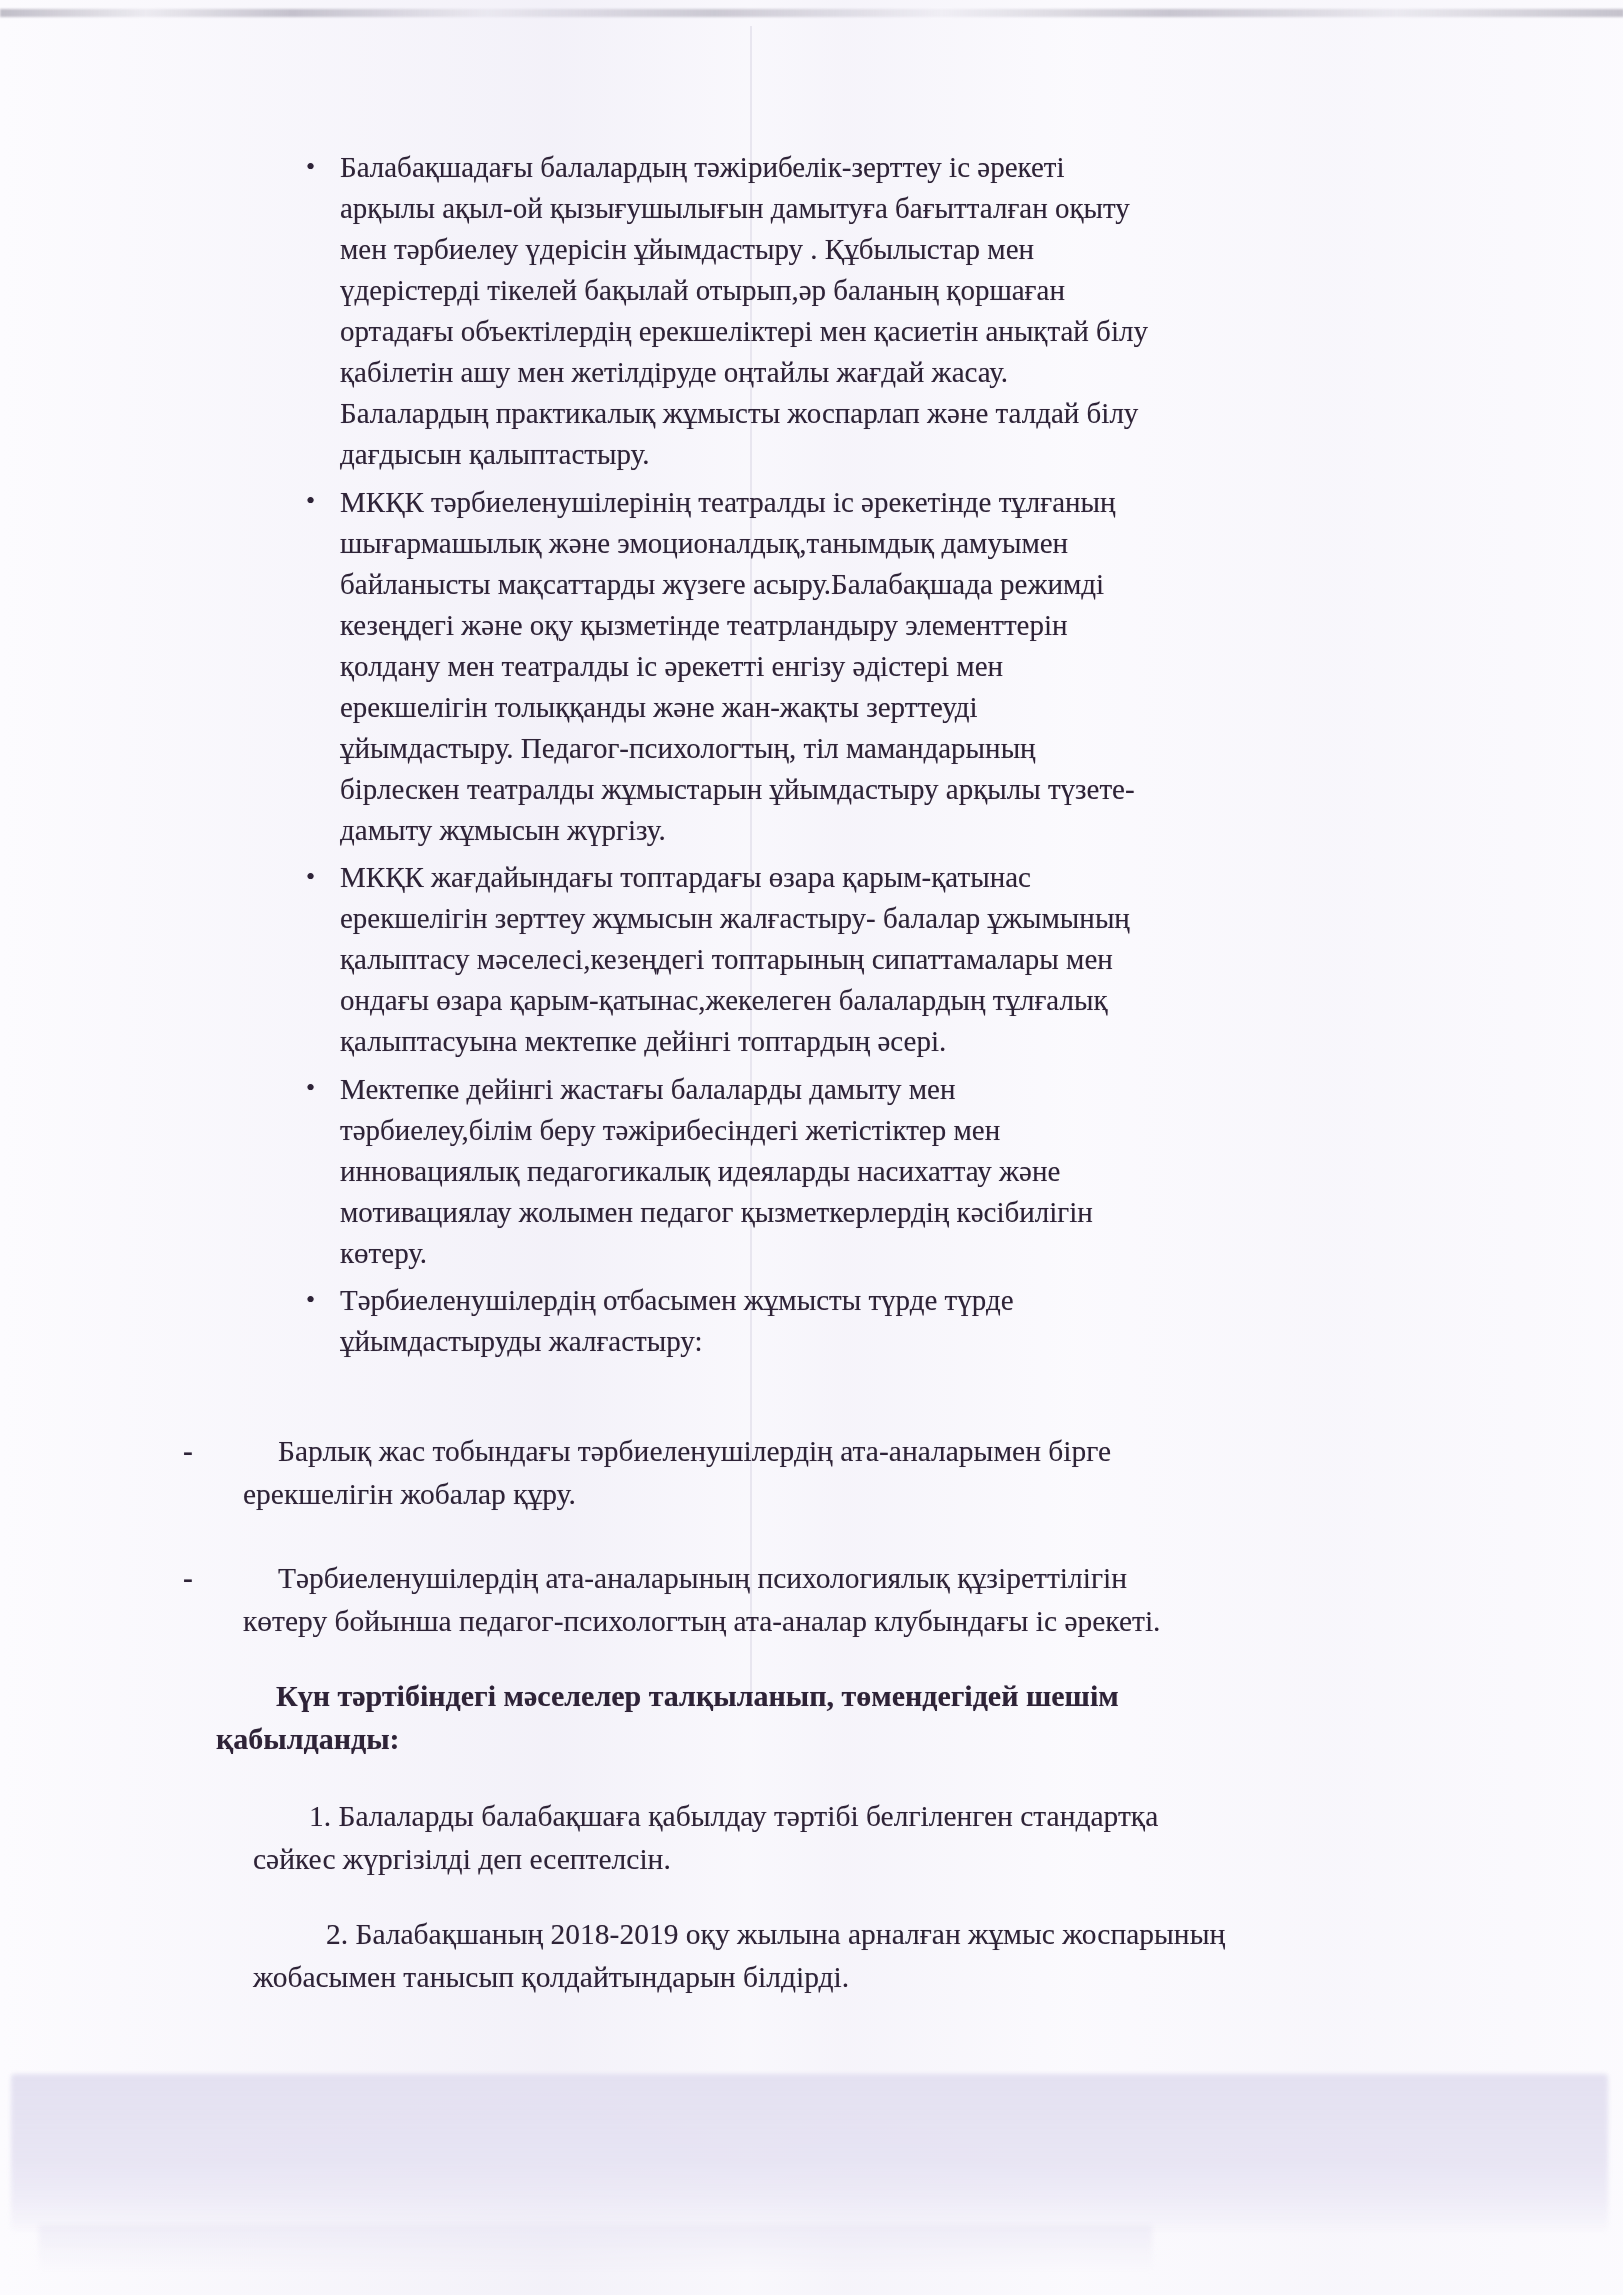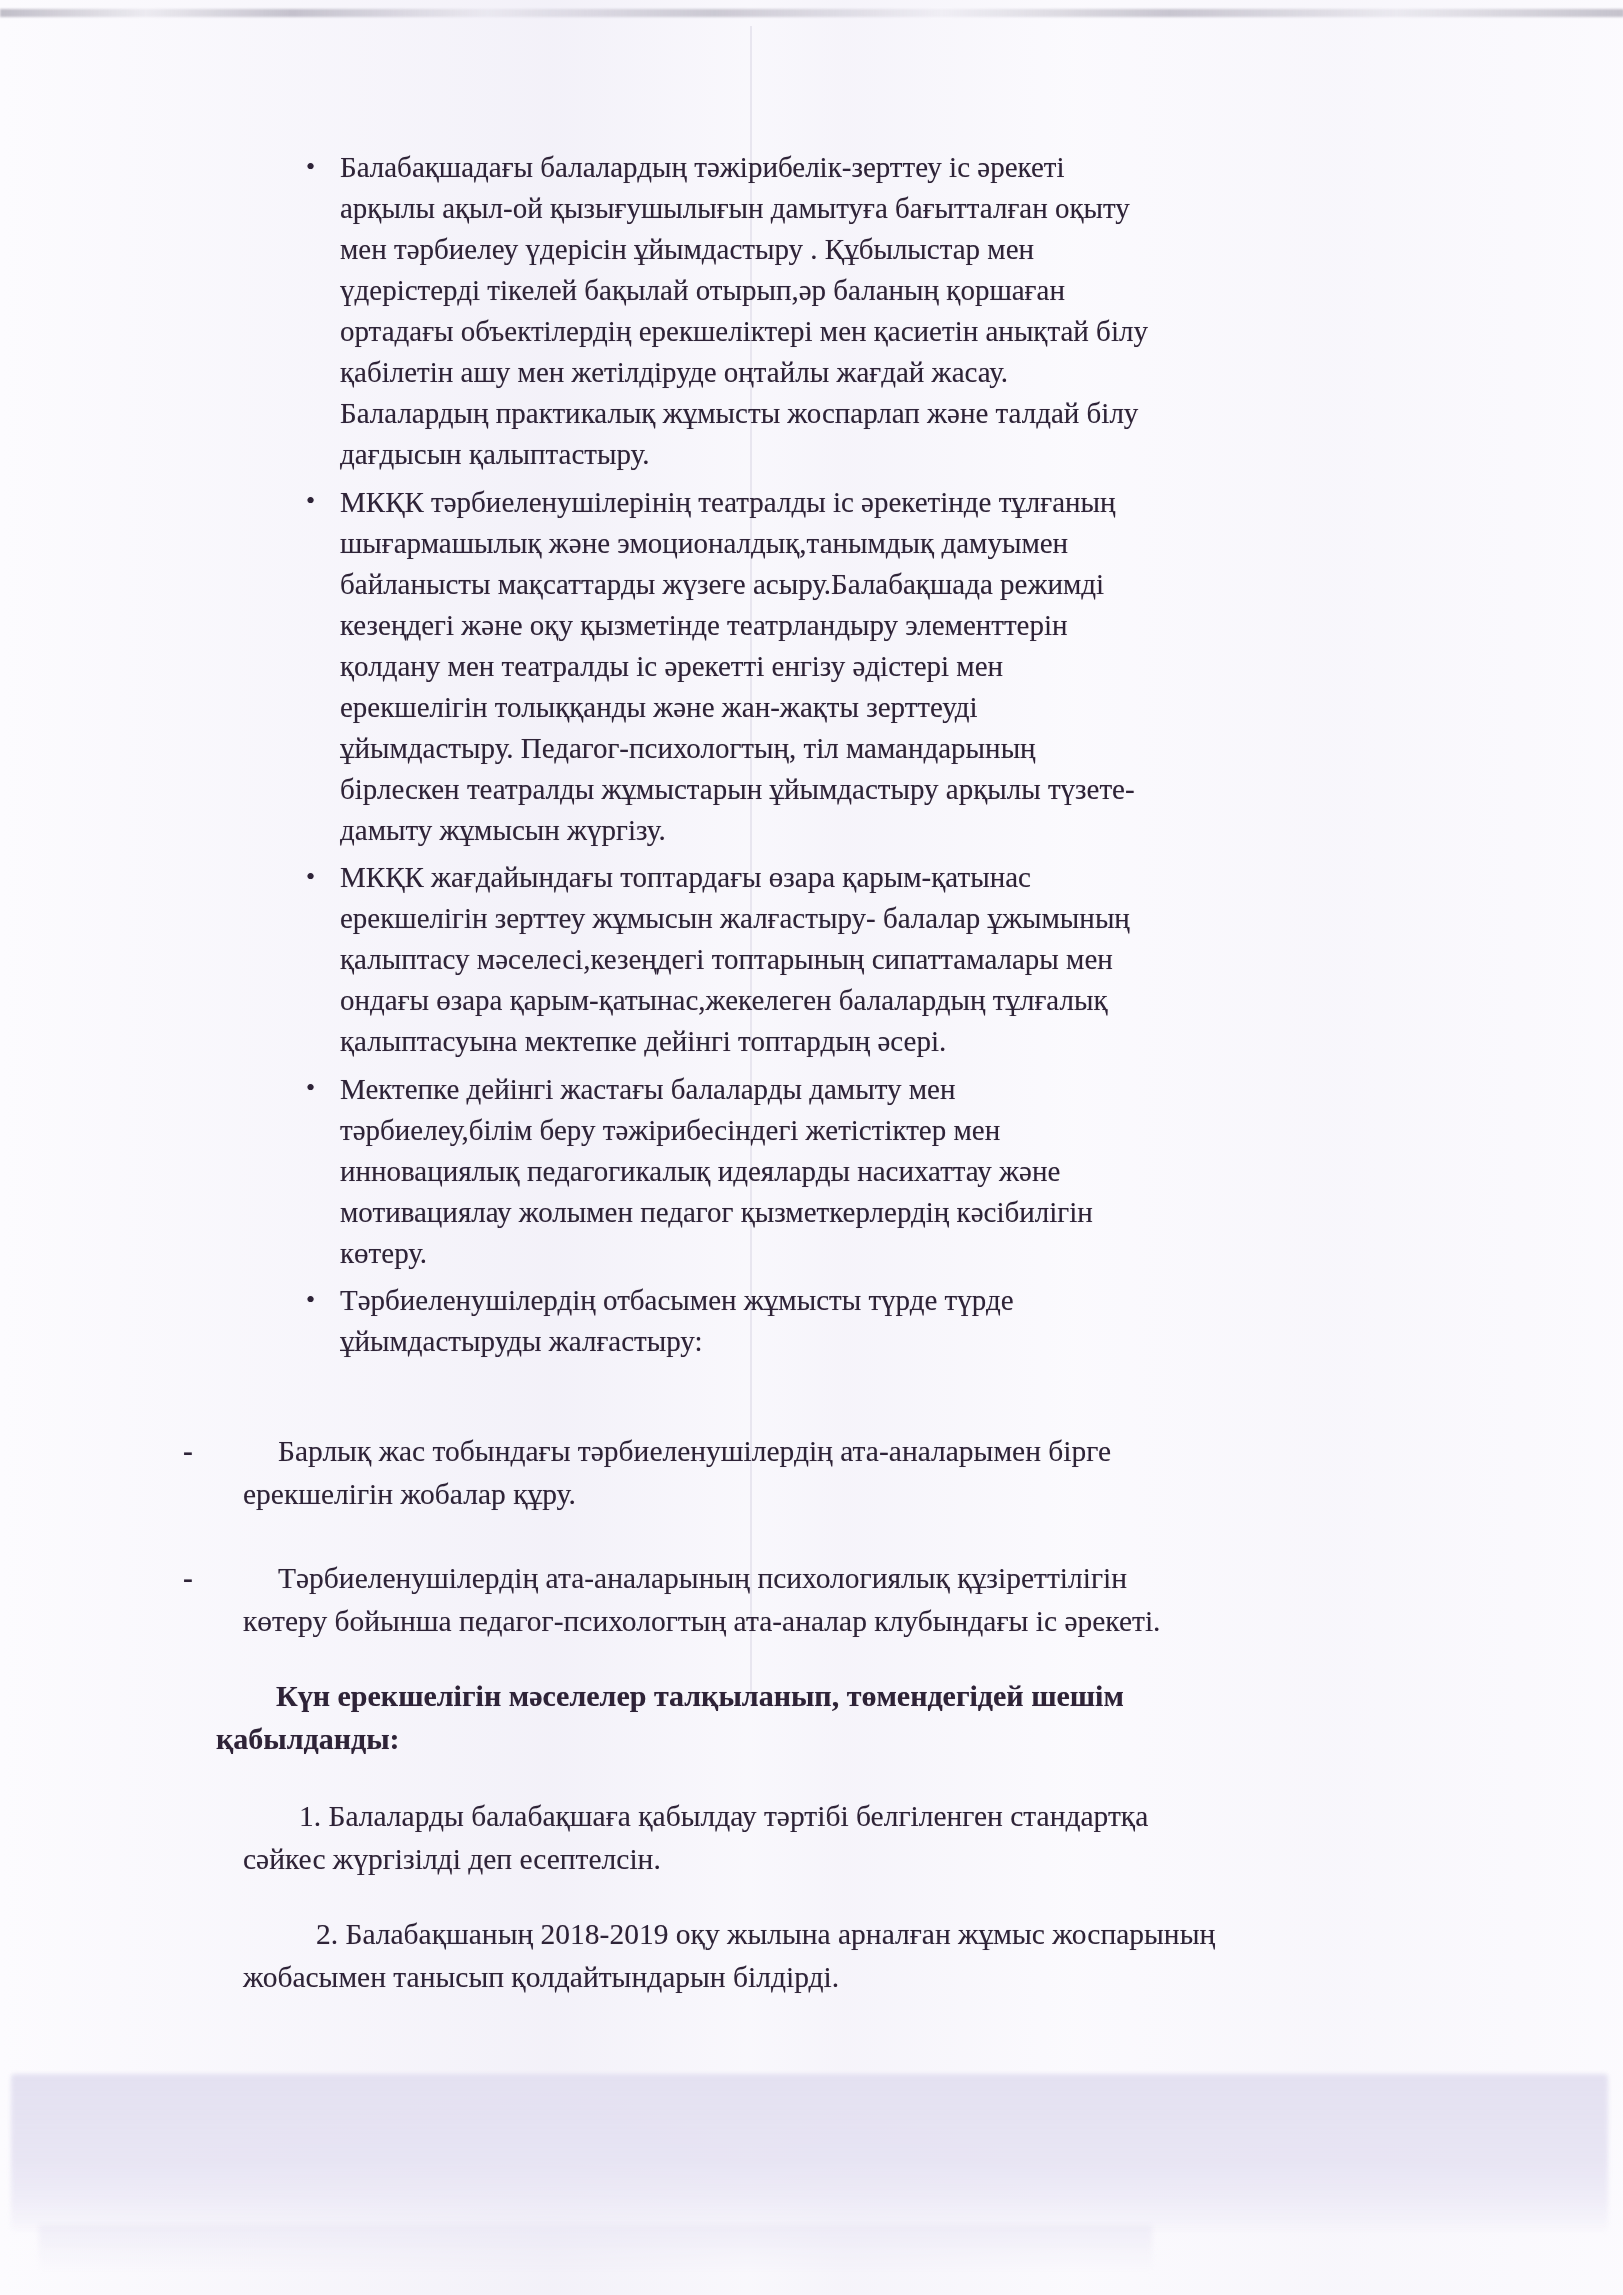--- a/index.html
+++ b/index.html
@@ -86,21 +86,21 @@
   .dash-2{top:1557px;}
   .dash-item .textline{text-indent:35px;}
   .heading{
     position:absolute;top:1674px;left:216px;width:1152px;
     margin:0;
     font-size:30px;line-height:43px;font-weight:bold;
     text-indent:60px;
     text-shadow:0 0 0.7px rgba(46,35,55,.4);
   }
   .decision{
-    position:absolute;left:243px;width:1244px;
+    position:absolute;left:253px;width:1244px;
     margin:0;
     font-size:29.5px;line-height:43px;
     text-indent:56px;
     text-shadow:0 0 0.7px rgba(46,35,55,.3);
   }
   .decision-1{top:1795px;}
   .decision-2{top:1913px;text-indent:73px;}
 </style>
 </head>
 <body>
@@ -166,21 +166,21 @@
   </div>
 
   <div class="dash-wrap dash-2">
     <div class="dash-item">
       <span class="dash">-</span>
       <div class="textline">Тәрбиеленушілердің ата-аналарының психологиялық құзіреттілігін
 көтеру бойынша педагог-психологтың ата-аналар клубындағы іс әрекеті.</div>
     </div>
   </div>
 
-  <p class="heading textline">Күн ерекшелігін мәселелер талқыланып, төмендегідей шешім
+  <p class="heading textline">Күн тәртібіндегі мәселелер талқыланып, төмендегідей шешім
 қабылданды:</p>
 
   <p class="decision decision-1 textline">1. Балаларды балабақшаға қабылдау тәртібі белгіленген стандартқа
 сәйкес жүргізілді деп есептелсін.</p>
   <p class="decision decision-2 textline">2. Балабақшаның 2018-2019 оқу жылына арналған жұмыс жоспарының
 жобасымен  танысып қолдайтындарын білдірді.</p>
 
   <div class="artifact art-bottom"></div>
   <div class="artifact art-bottom2"></div>
 

